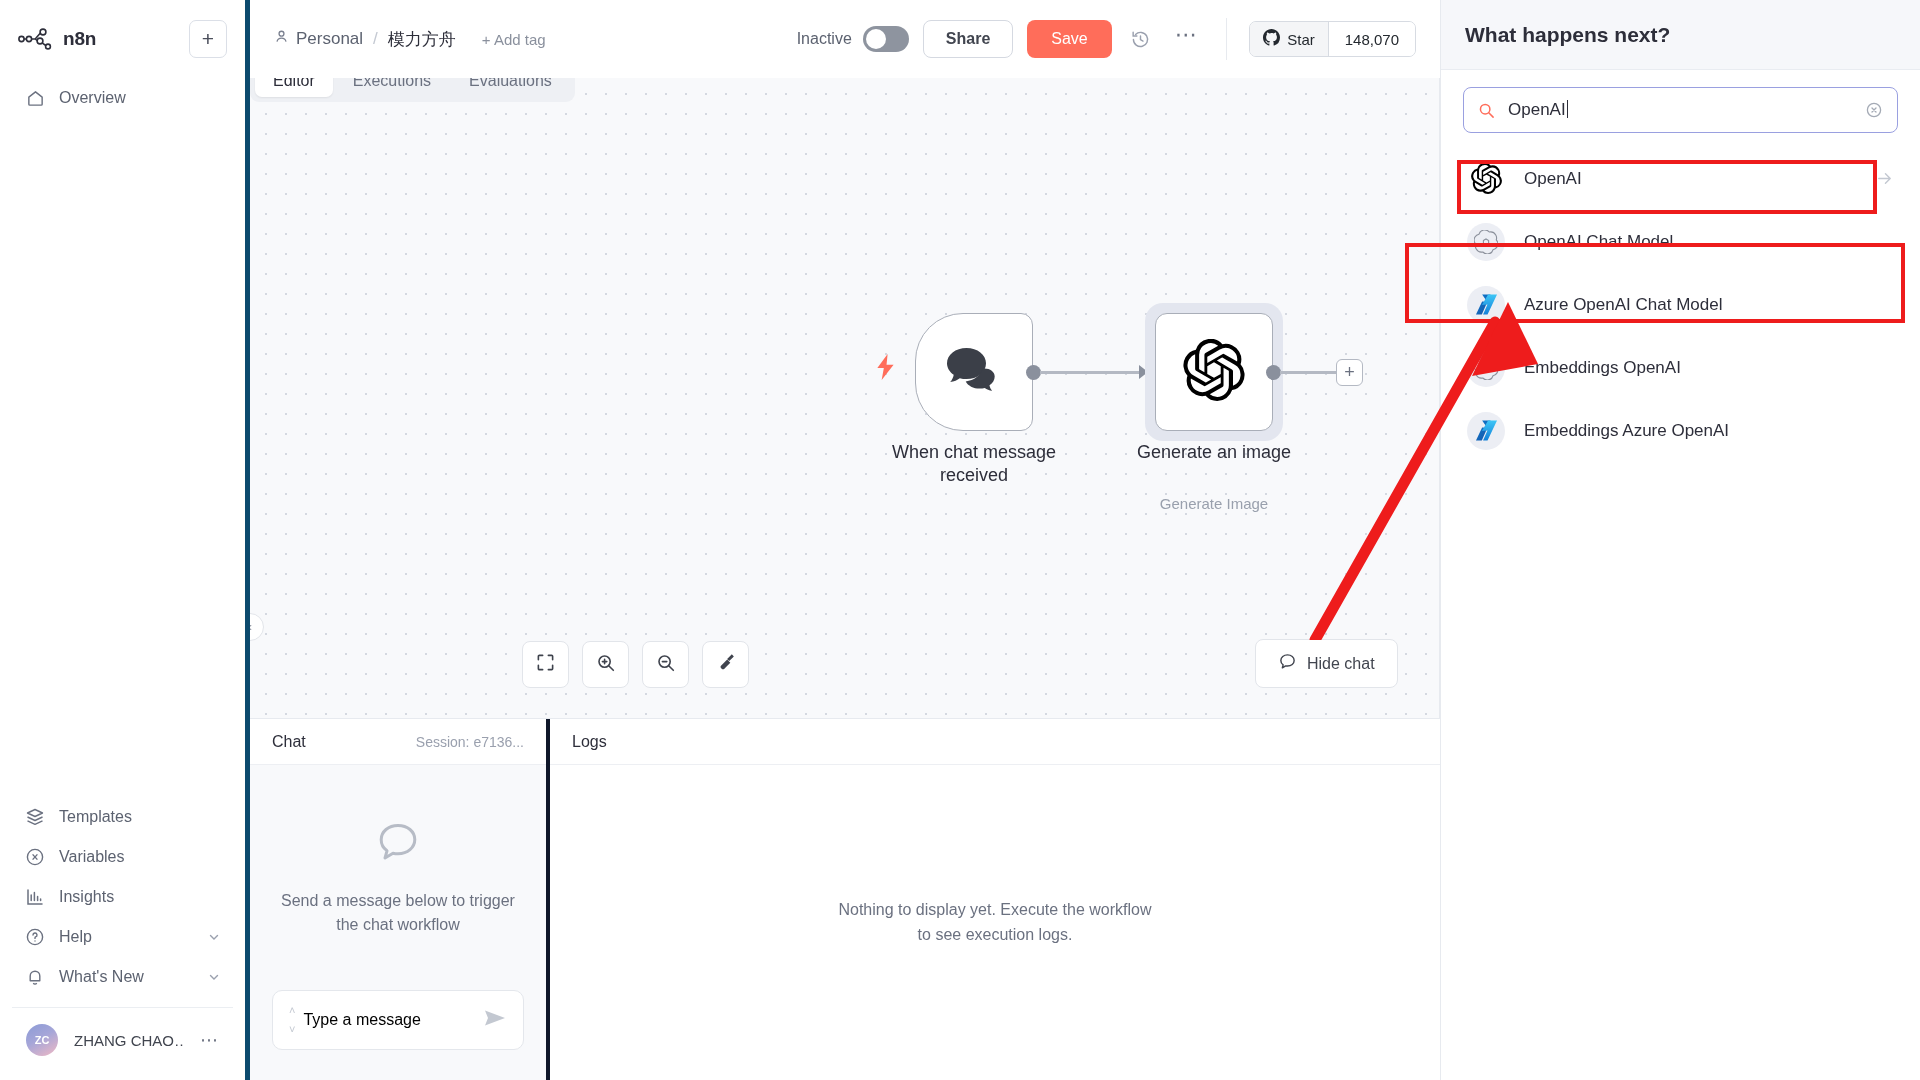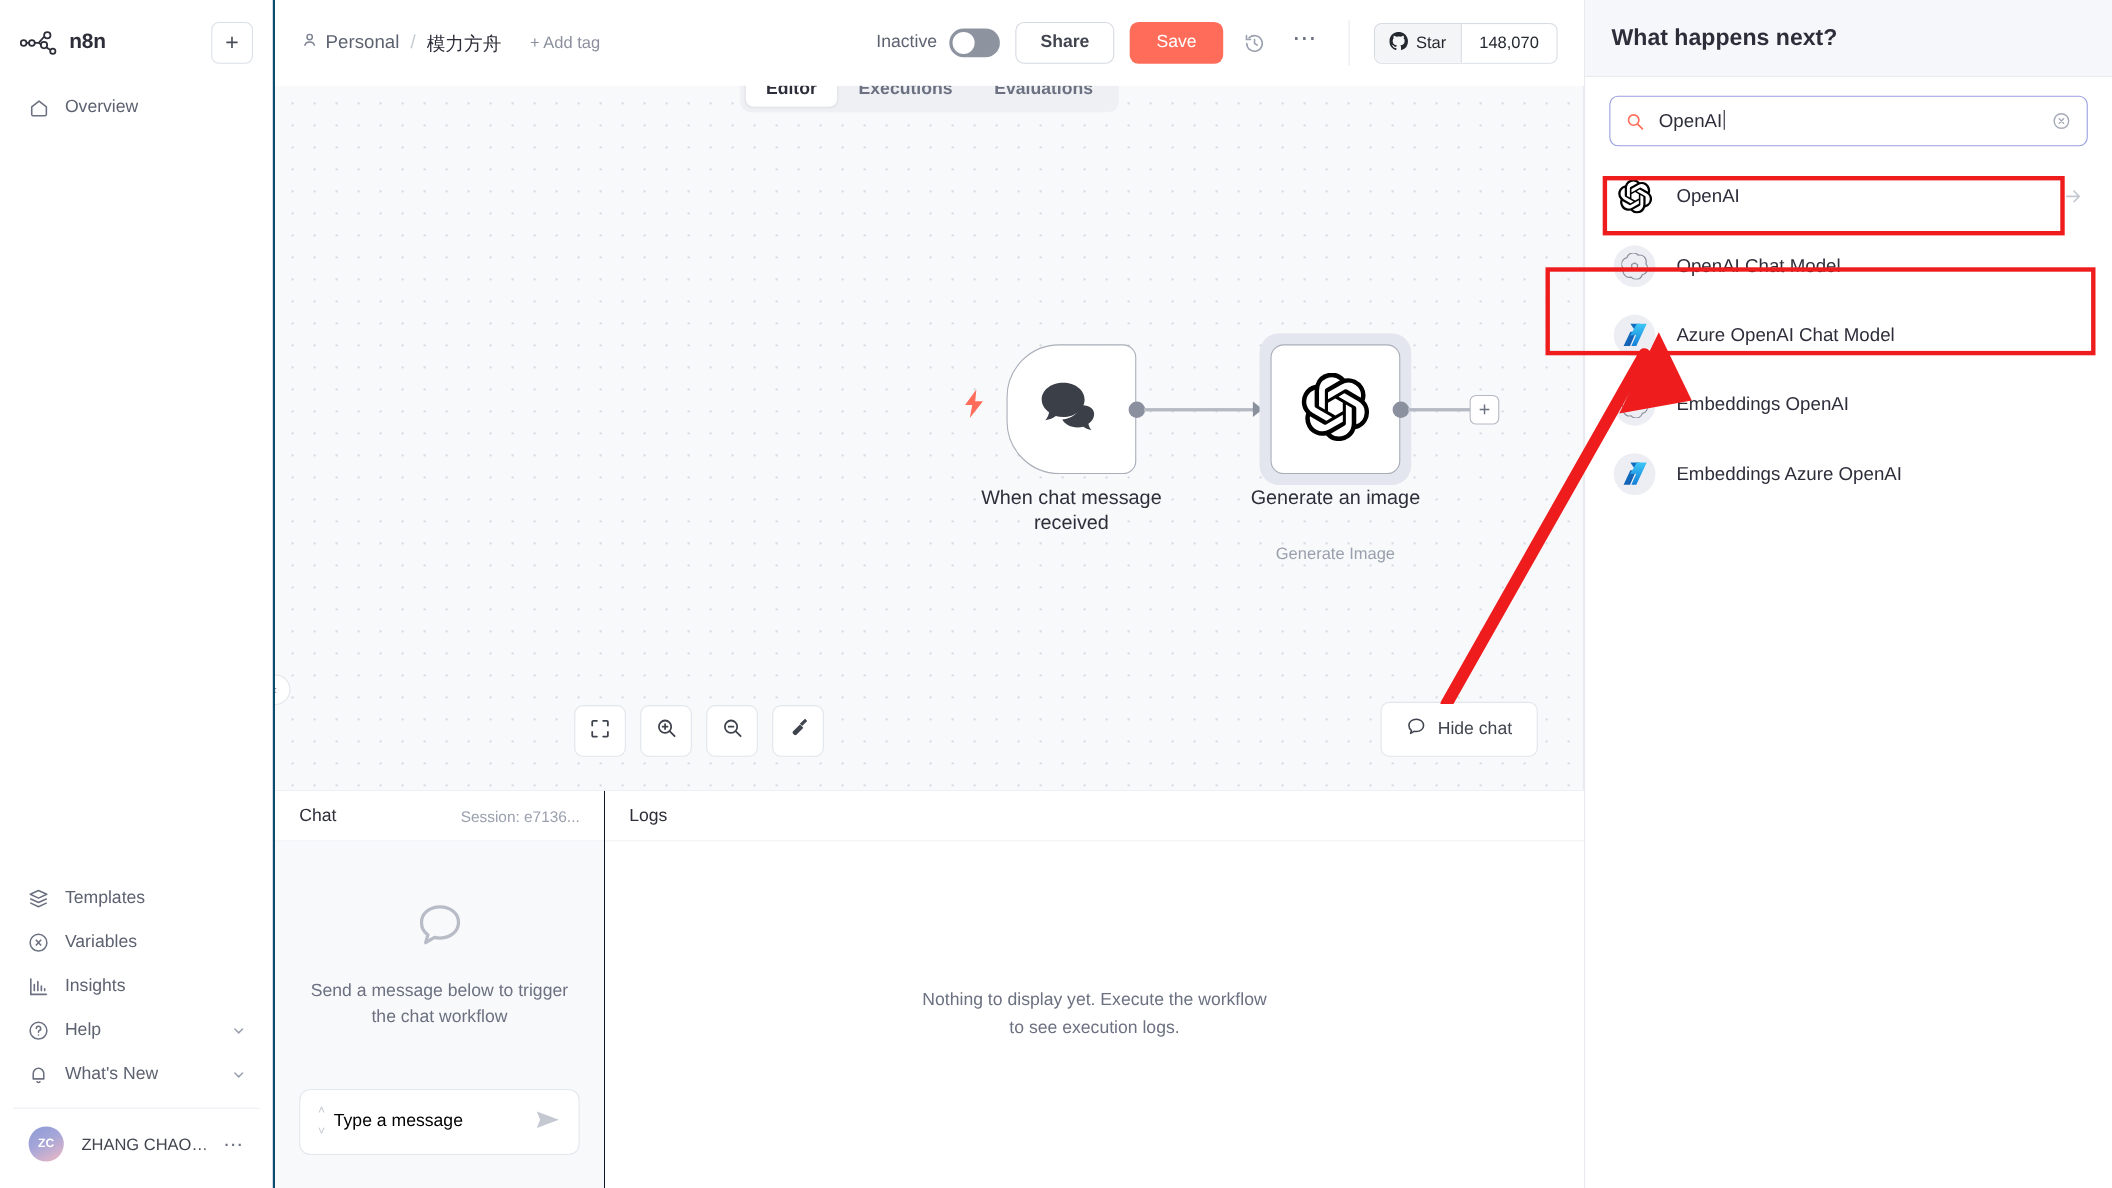--- a/index.html
+++ b/index.html
@@ -7,21 +7,21 @@
     width: 1920px; height: 1080px;
     font-family: "Liberation Sans", sans-serif;
     background: #fff; overflow: hidden;
     -webkit-font-smoothing: antialiased;
   }
   #app { position: relative; width: 1920px; height: 1080px; display: flex; }
 
   
   .sidebar {
     width: 250px; height: 1080px; background: #fff;
-    border-right: 2px solid #0c4a6e;
+    border-right: 5px solid #0c4a6e;
     display: flex; flex-direction: column; flex: 0 0 250px;
   }
   .sb-top { display: flex; align-items: center; padding: 20px 18px 8px 18px; }
   .sb-logo { display: flex; align-items: center; gap: 11px; flex: 1; }
   .sb-logo-mark { width: 34px; height: 22px; }
   .sb-logo-text { font-size: 19px; font-weight: 700; color: #2d2e3a; letter-spacing: -0.2px; }
   .sb-plus {
     width: 38px; height: 38px; border: 1px solid #dbdfe7; border-radius: 7px;
     display: flex; align-items: center; justify-content: center;
     color: #4b4f5c; font-size: 21px; background: #fff; cursor: pointer;
@@ -91,22 +91,22 @@
     overflow: hidden; font-size: 15px; margin-right: 14px;
   }
   .gh-star {
     background: #f4f5f7; padding: 7px 13px; display: flex; align-items: center; gap: 7px;
     color: #24292f; border-right: 1px solid #d7dbe2; cursor: pointer;
   }
   .gh-count { background: #fff; padding: 7px 16px; color: #24292f; display: flex; align-items: center; }
 
   
   .tabs-bar {
-    position: absolute; left: 0; right: 0; top: 60px; display: flex; justify-content: center;
-    z-index: 25; pointer-events: none; font-weight: bold;
+    position: absolute; left: 0; right: 0; top: 60px; display: flex; justify-content: flex-start;
+    z-index: 25; pointer-events: none;
   }
   .tabs {
     display: flex; gap: 2px; background: #eef0f4; border-radius: 9px; padding: 5px;
     pointer-events: auto;
   }
   .tab {
     padding: 7px 18px; border-radius: 7px; font-size: 16px; color: #6b7180; cursor: pointer;
   }
   .tab.active { background: #fff; color: #2d2e3a; box-shadow: 0 1px 2px rgba(0,0,0,.07); }
 
@@ -168,21 +168,21 @@
   }
   .hide-chat-btn {
     position: absolute; left: 1005px; bottom: 30px;
     display: flex; align-items: center; gap: 10px;
     background: #fff; border: 1px solid #e2e5ea; border-radius: 8px;
     padding: 12px 22px; font-size: 16px; color: #41454f; cursor: pointer;
   }
 
   
   .bottom { flex: 1; display: flex; min-height: 0; border-top: 1px solid #e7eaef; }
-  .chat-panel { width: 300px; flex: 0 0 300px; display: flex; flex-direction: column; border-right: 1px solid #0f172a; background:#fff;}
+  .chat-panel { width: 300px; flex: 0 0 300px; display: flex; flex-direction: column; border-right: 4px solid #0f172a; background:#fff;}
   .panel-head {
     height: 46px; flex: 0 0 46px; display: flex; align-items: center; padding: 0 22px;
     border-bottom: 1px solid #edeff3; background: #fff;
   }
   .panel-head .ph-title { font-size: 16px; color: #2d2e3a; }
   .panel-head .ph-session { margin-left: auto; font-size: 14px; color: #9aa0ae; }
   .chat-body {
     flex: 1; background: #f8f9fb; display: flex; flex-direction: column;
     align-items: center; justify-content: center; padding: 0 26px;
   }

